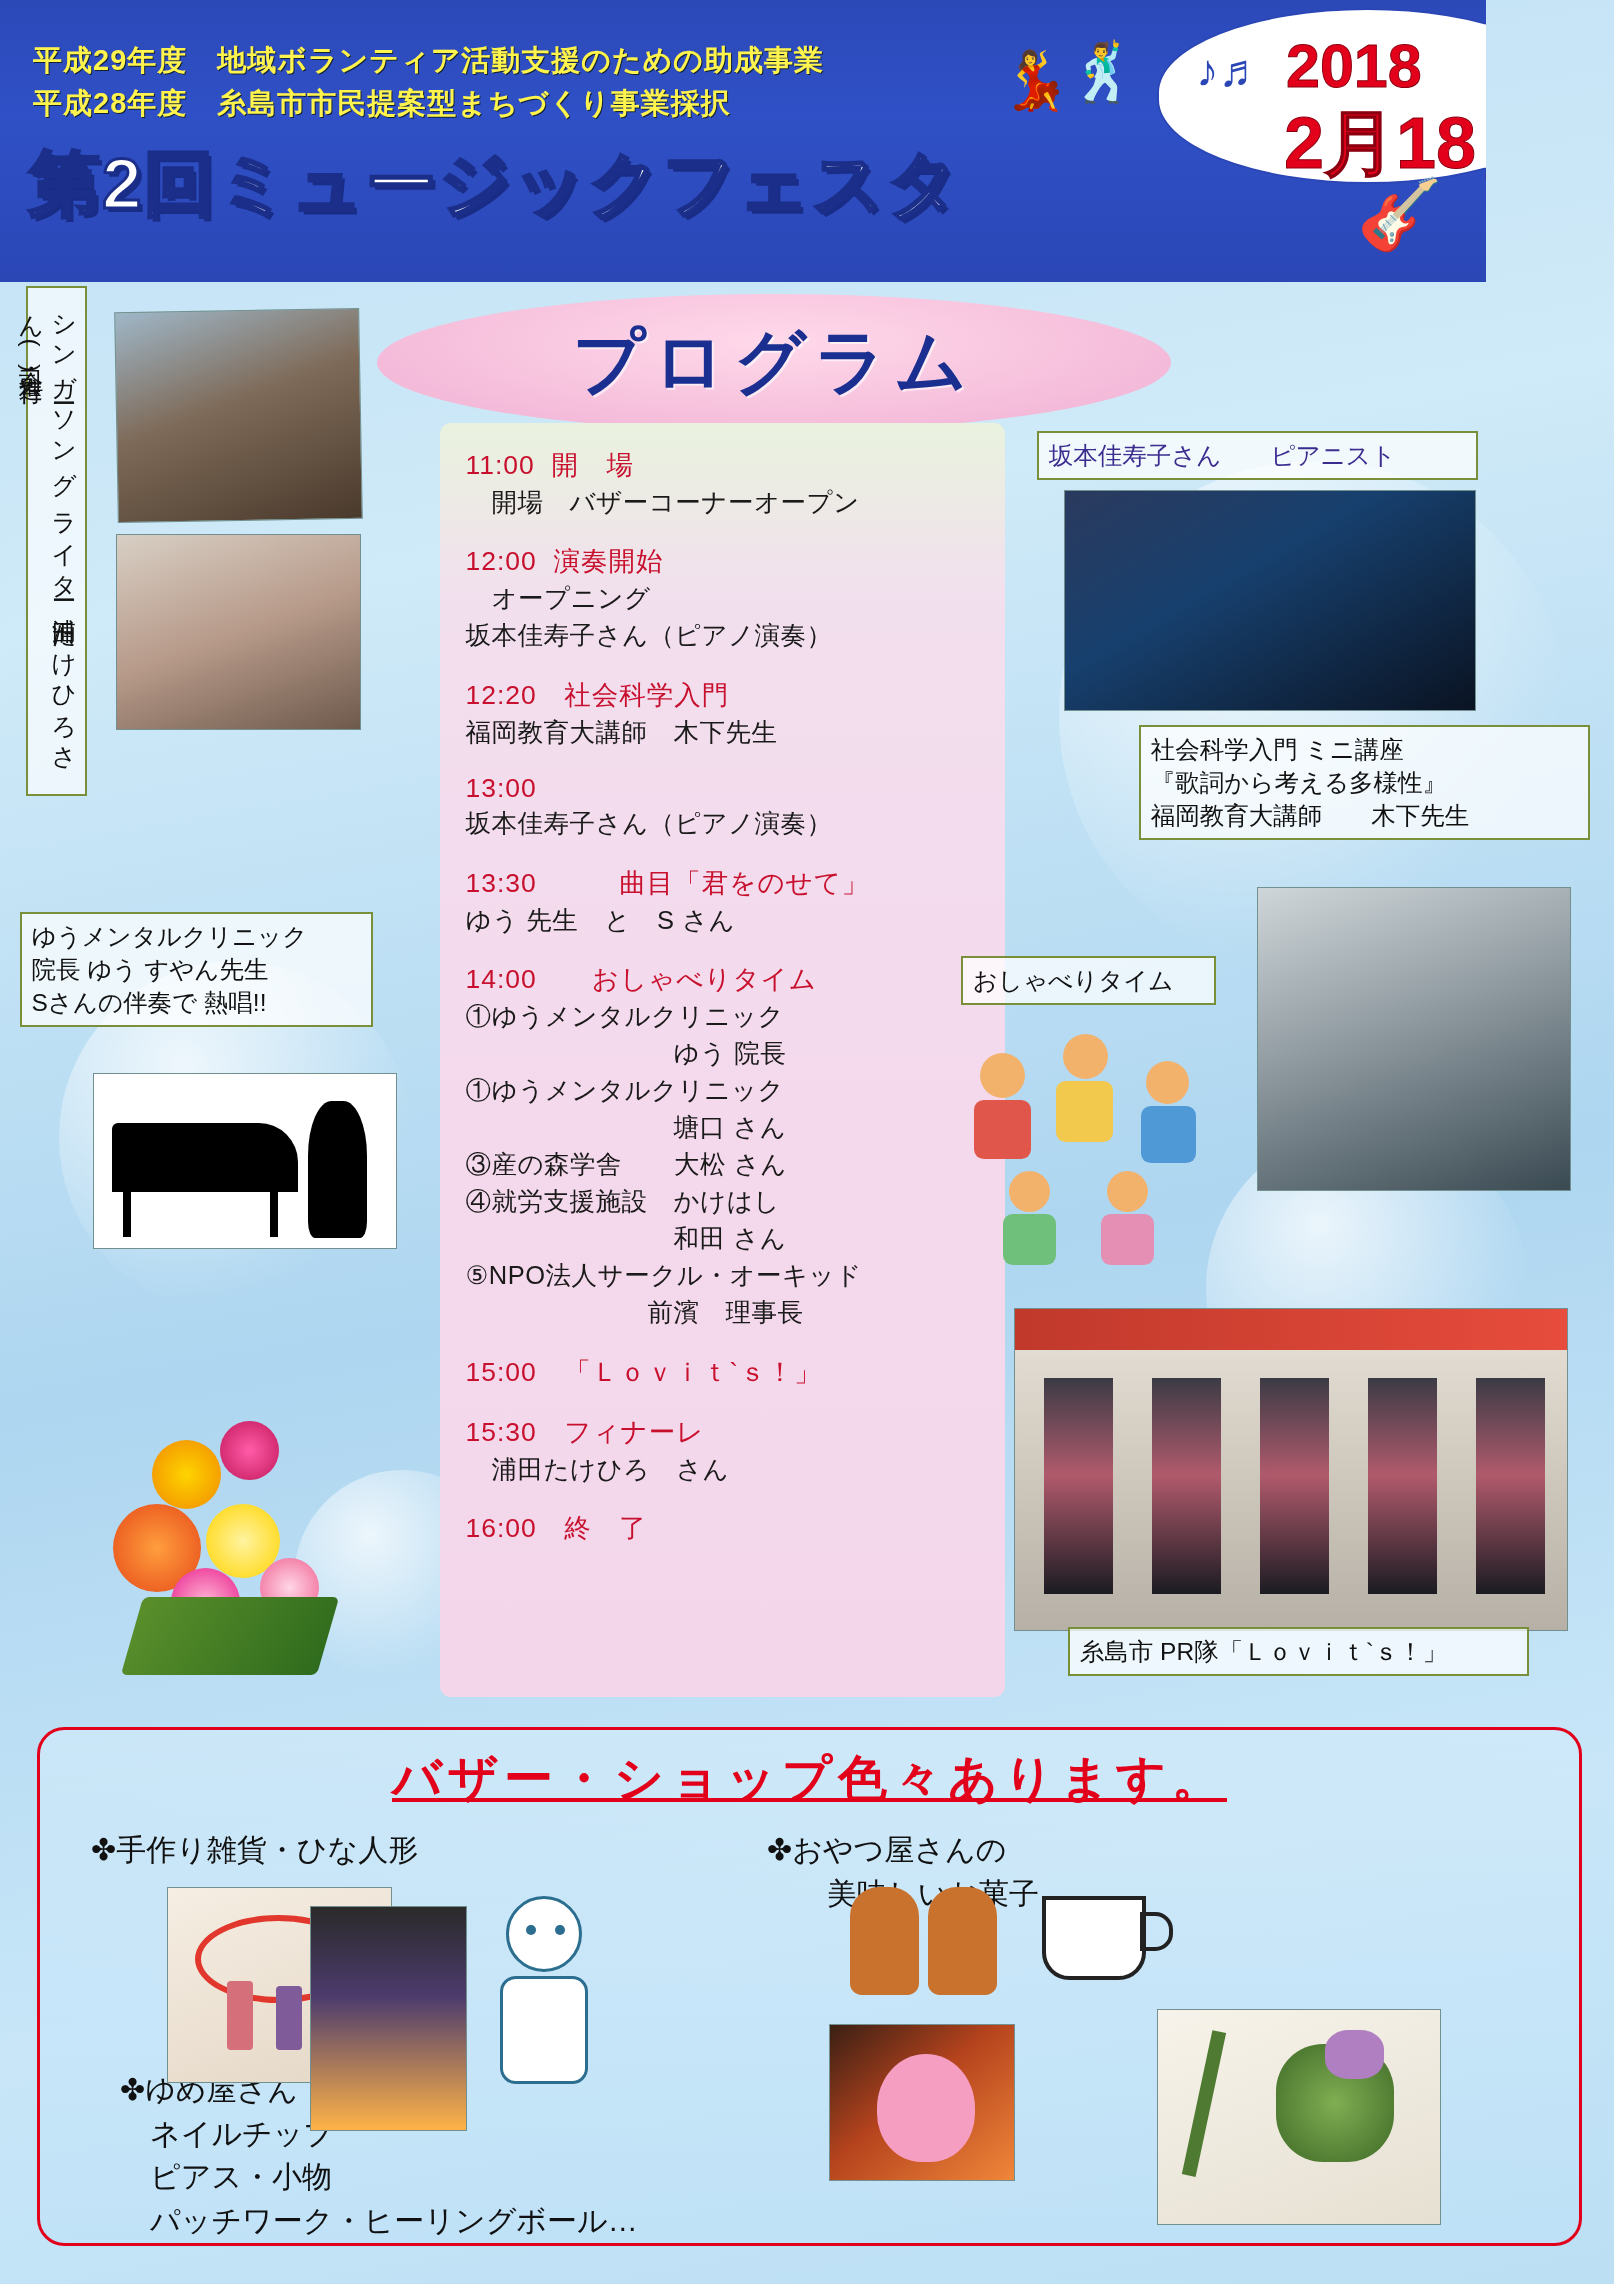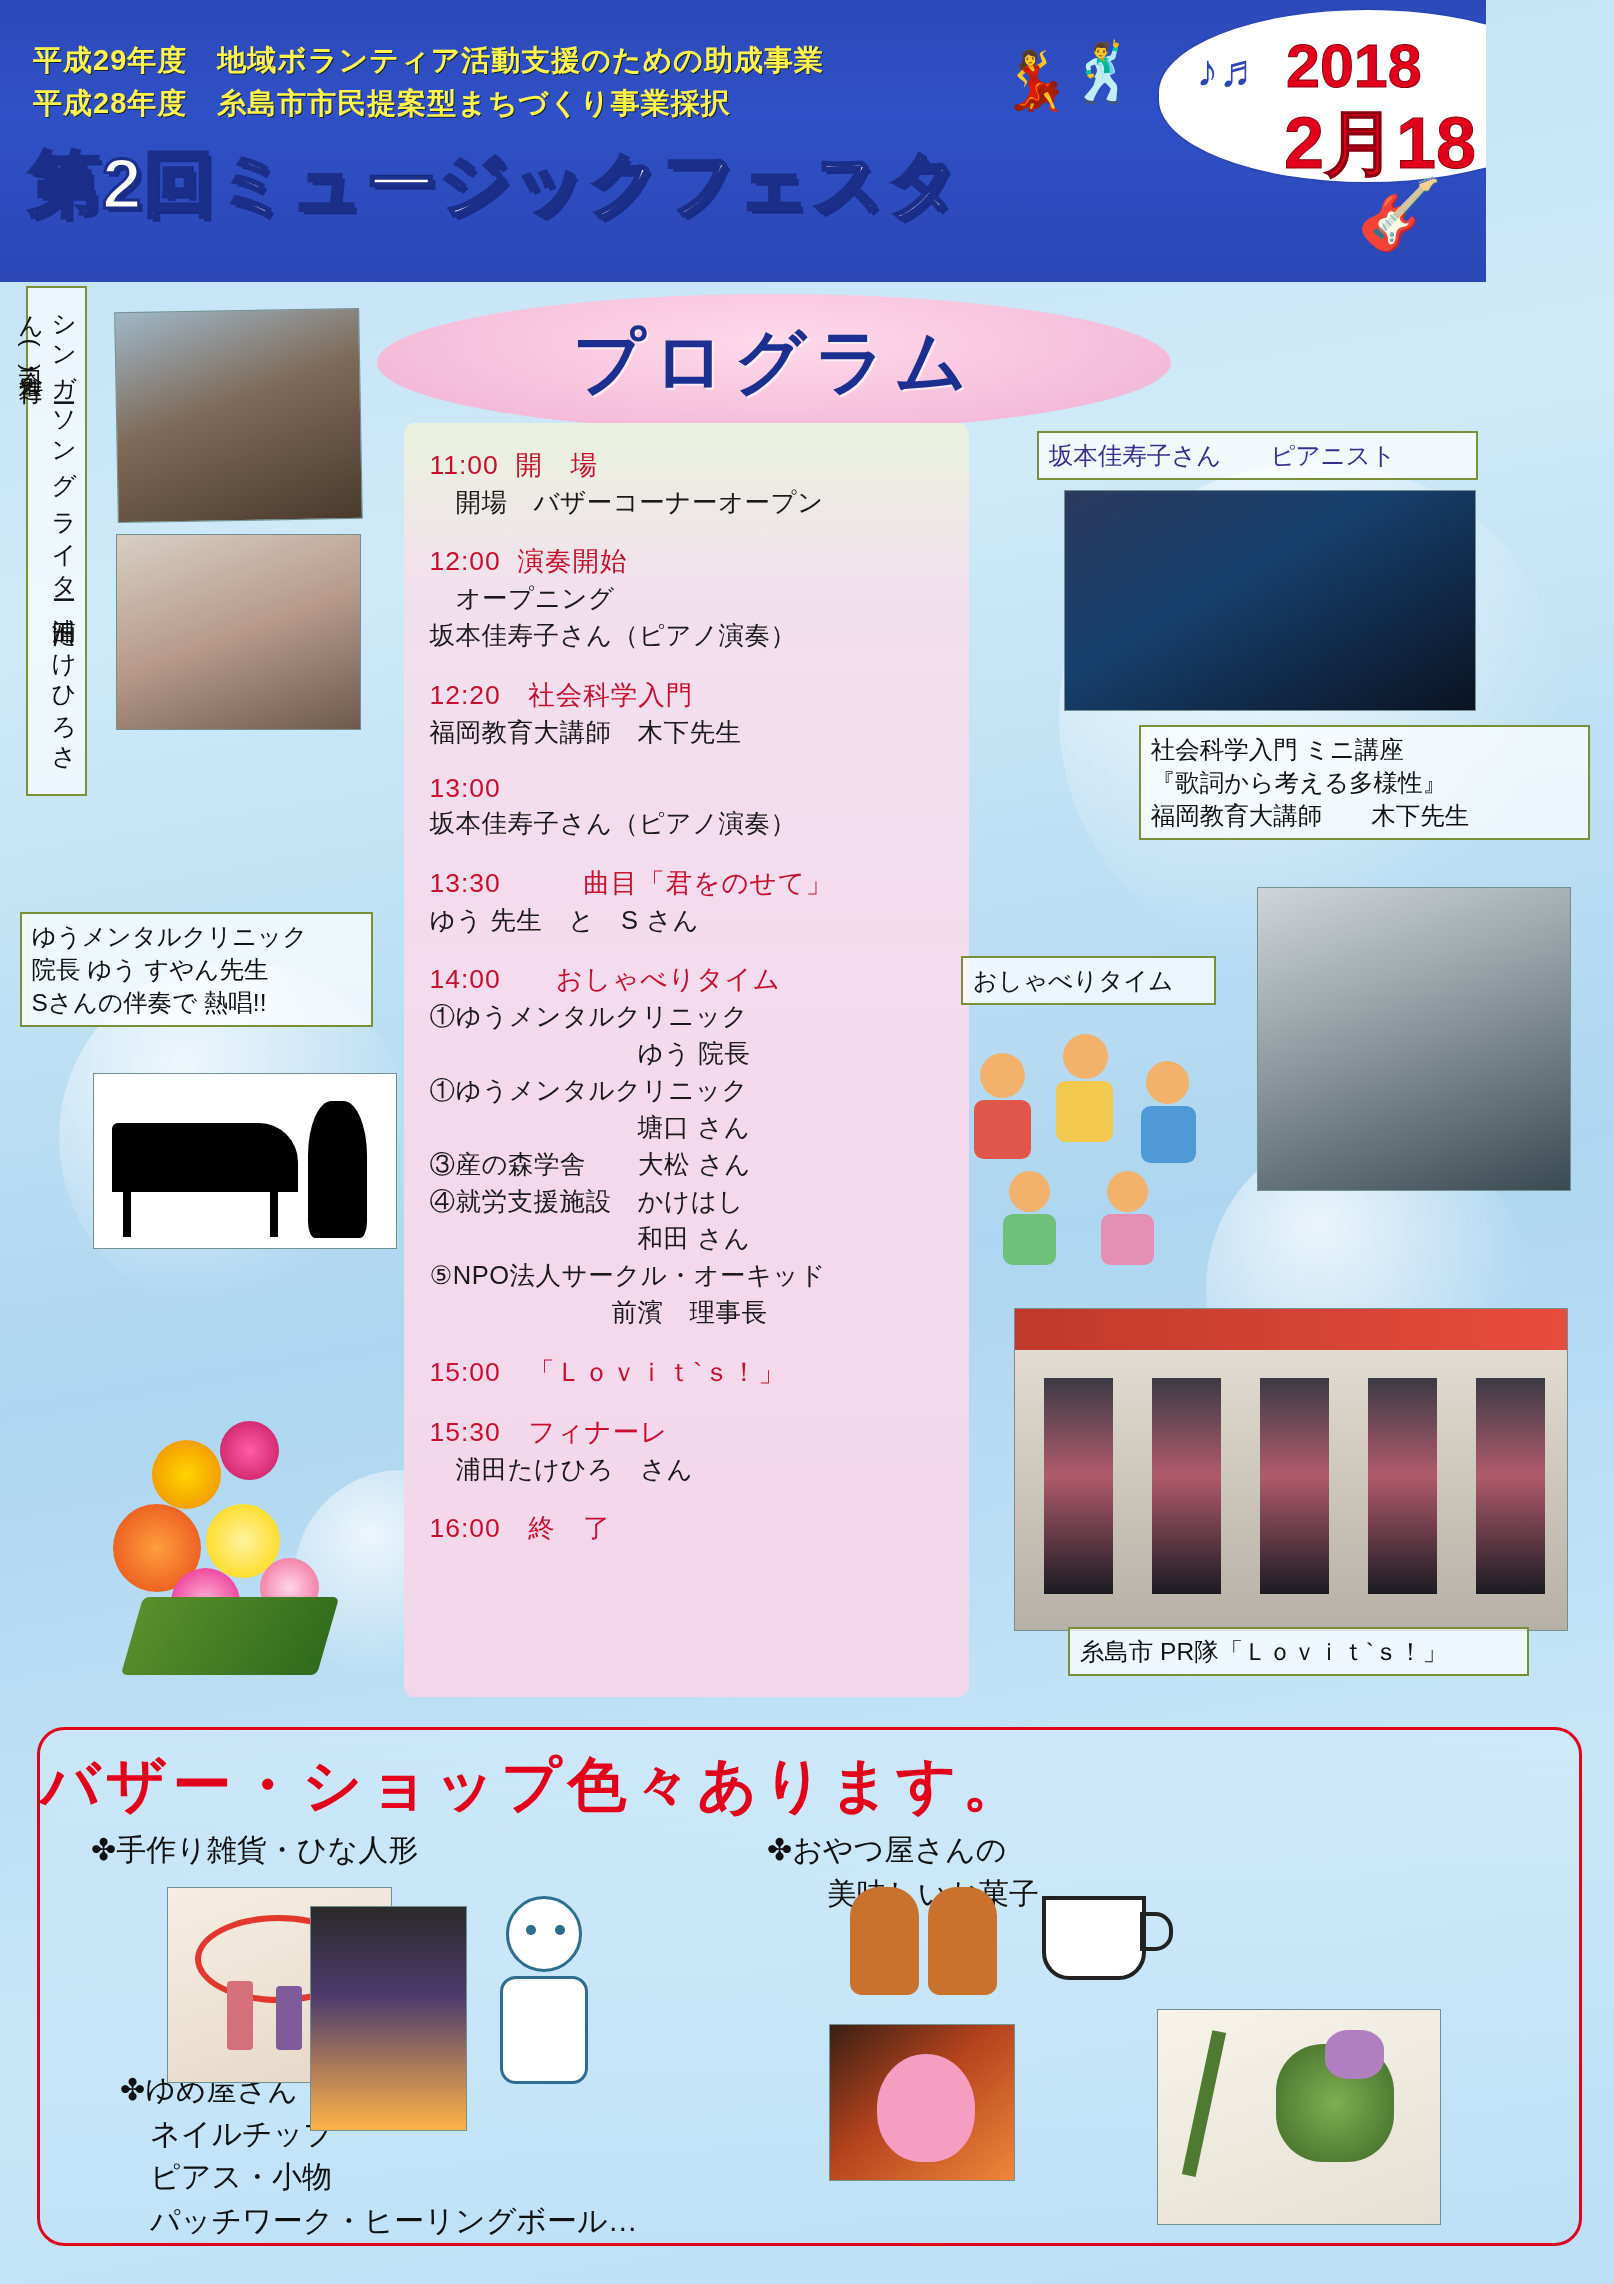--- a/index.html
+++ b/index.html
@@ -59,21 +59,21 @@
     border-radius:50%;
     display:flex; align-items:center; justify-content:center;
   }
   .prog-oval span {
     font-size:71px; font-weight:bold; color:#1a2f8f; letter-spacing:7.8px;
     text-shadow:2px 2px 0 rgba(255,255,255,0.6);
   }
 
   
   .prog-panel {
-    position:absolute; left:404px; top:423px; width:565px; height:1274px;
+    position:absolute; left:440px; top:423px; width:565px; height:1274px;
     background: linear-gradient(180deg,#e9f2de 0%, #f2dfee 14%, #f4d9ec 55%, #f3d6ea 100%);
     border-radius:11px;
     padding:23.5px 25.5px;
   }
   .p-row { margin-bottom:2px; white-space:pre; }
   .p-time { color:#c8102e; font-size:26.5px; letter-spacing:1px; }
   .p-sub  { color:#1a1a1a; font-size:25.5px; letter-spacing:0.5px; }
   .p-gap { height:21.6px; }
 
   
@@ -95,22 +95,22 @@
   }
   .cap-box.purple { color:#3b2c8f; }
 
   
   .bazaar {
     position:absolute; left:37px; top:1727px; width:1545px; height:519px;
     border:3.9px solid #e2001a; border-radius:27.4px;
     background: linear-gradient(180deg, rgba(210,235,250,0.65), rgba(190,225,248,0.55));
   }
   .bazaar-title {
-    position:absolute; left:0; top:15.7px; width:100%; 
-    font-size:59px; font-weight:bold; color:#e2001a; letter-spacing:5.9px;
+    position:absolute; left:0; top:15.7px; width:100%; text-align:center;
+    font-size:49px; font-weight:bold; color:#e2001a; letter-spacing:5.9px;text-decoration:underline;
   }
   .bz-item { position:absolute; font-size:30px; color:#111; white-space:pre; line-height:1.45; }
 
   
   .bouquet { position:absolute; left:93px; top:1411px; width:294px; height:274px; }
 </style>
 </head>
 <body>
 
 <div class="bubble" style="left:1059px;top:461px;width:510px;height:510px;"></div>

